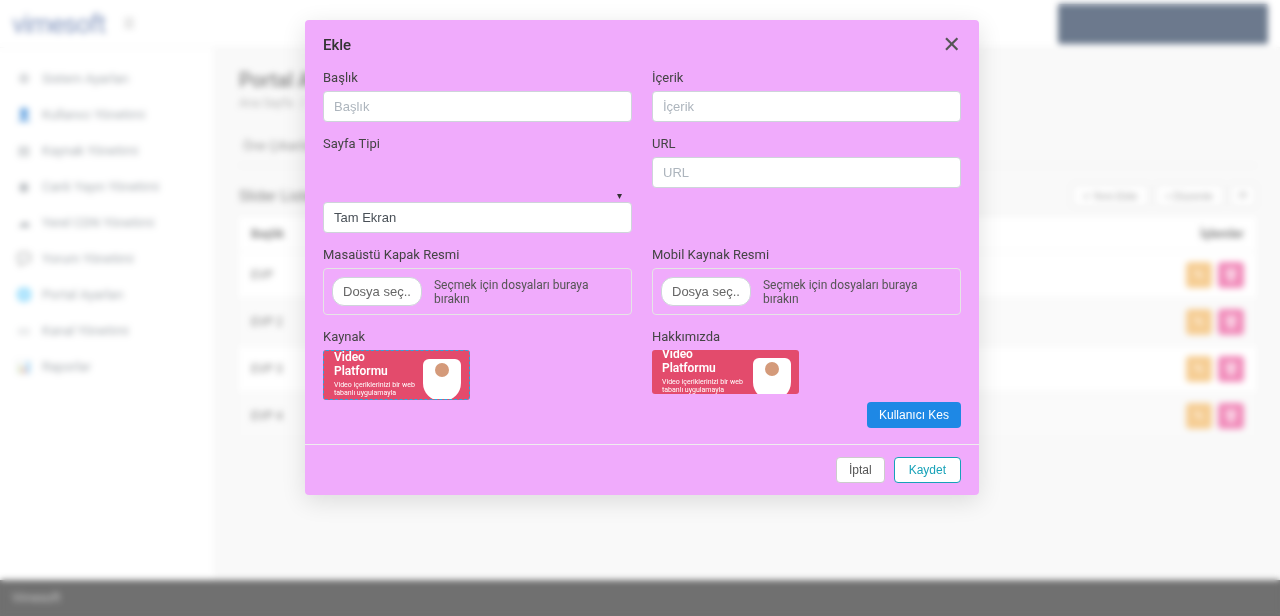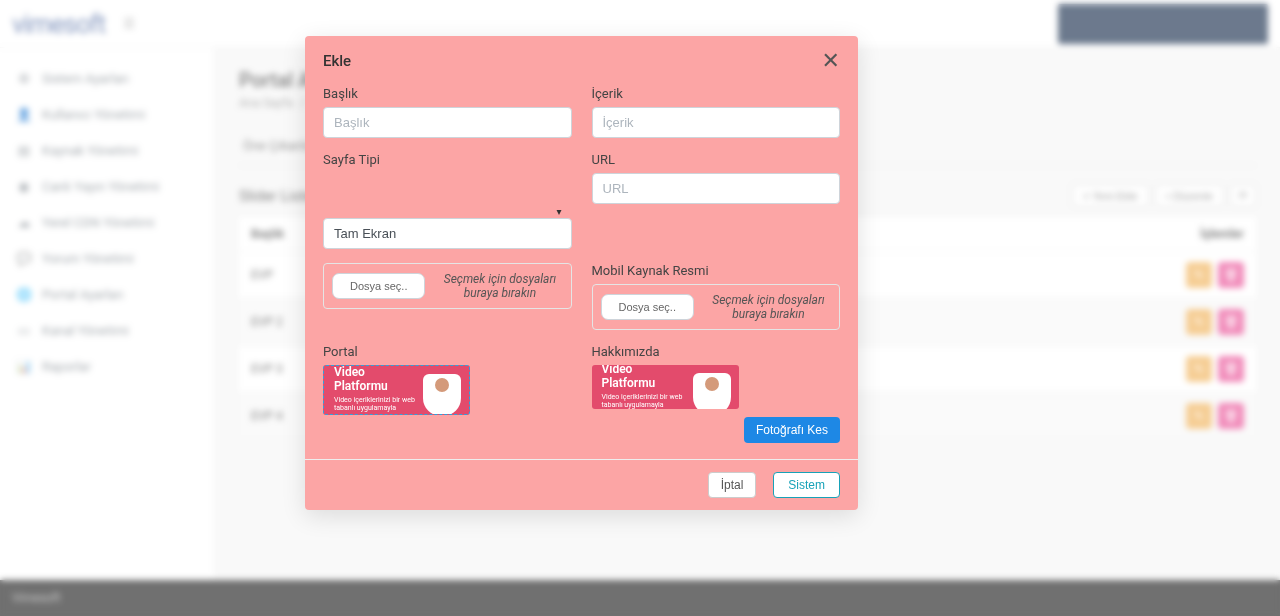--- a/index.html
+++ b/index.html
@@ -39,52 +39,52 @@
     .row-actions { display: inline-flex; gap: 6px; justify-content: flex-end; }
     .btn-sq { width: 26px; height: 26px; border-radius: 4px; display: inline-flex; align-items: center; justify-content: center; color: #fff; cursor: pointer; }
     .btn-edit { background: #f0ad4e; }
     .btn-del { background: #e83e8c; }
 
     
     .footer { position: absolute; bottom: 0; left: 0; right: 0; height: 36px; background: #111; color: #aaa; font-size: 12px; display: flex; align-items: center; padding: 0 12px; }
 
     
     .overlay { position: absolute; inset: 0; background: rgba(255,255,255,0.4); backdrop-filter: blur(3px); }
-    .modal { position: absolute; left: 305px; top: 36px; width: 553px; background: #fca5a5; border-radius: 4px; box-shadow: 0 6px 24px rgba(0,0,0,0.12); }
+    .modal { position: absolute; left: 305px; top: 20px; width: 674px; background: #f0abfc; border-radius: 4px; box-shadow: 0 6px 24px rgba(0,0,0,0.12); }
     .modal-header { display: flex; align-items: center; justify-content: space-between; padding: 14px 18px; }
     .modal-title { font-size: 15px; font-weight: 500; }
     .modal-close { font-size: 22px; color: #555; cursor: pointer; background:none; border:none; line-height:1; }
     .modal-body { padding: 0 18px 16px; }
     .form-grid { display: grid; grid-template-columns: 1fr 1fr; gap: 14px 20px; }
     .form-group label { display: block; font-size: 13px; color: #444; margin-bottom: 6px; }
     .form-control { width: 100%; border: 1px solid #ced4da; border-radius: 4px; padding: 7px 10px; font-size: 13px; color: #495057; }
     .form-control::placeholder { color: #adb5bd; }
     select.form-control { appearance: none; background: #fff; margin-top: 45px; }
     .select-wrap { position: relative; }
     .select-wrap::after { content: "▾"; position: absolute; right: 10px; top: 50%; transform: translateY(-50%); color: #333; font-size: 10px; pointer-events: none; }
 
     .dropzone { border: 1px solid #e5e5e5; border-radius: 4px; padding: 8px; display: flex; align-items: center; gap: 12px; }
-    .file-btn { border: 1px solid #ced4da; background: #fff; padding: 6px 17px; font-size: 11px; color: #666; border-radius: 7px; cursor: pointer; white-space: nowrap; }
-    .drop-text { flex: 1; text-align: center; font-size: 12px; color: #555; font-style: italic; }
+    .file-btn { border: 1px solid #ced4da; background: #fff; padding: 6px 10px; font-size: 13px; color: #666; border-radius: 12px; cursor: pointer; white-space: nowrap; }
+    .drop-text { flex: 1; text-align: left; font-size: 12px; color: #555; }
 
     .thumbs { display: grid; grid-template-columns: 1fr 1fr; gap: 20px; margin-top: 14px; }
     .thumb-label { font-size: 13px; color: #444; margin-bottom: 6px; }
     .thumb { width: 147px; height: 50px; background: #e34b6c; border-radius: 3px; position: relative; overflow: hidden; }
     .thumb.original { border: 1px dashed #2aa6e0; }
     .thumb-inner { position: absolute; inset: 4px; display:flex; align-items:center; }
     .thumb-text { color:#fff; font-size:7px; line-height:1.2; padding-left:6px; max-width:90px; }
     .thumb-avatar { position:absolute; right:4px; top:4px; width:38px; height:42px; background:#fff; border-radius:6px 6px 18px 18px; }
     .thumb-avatar::after { content:""; position:absolute; top:4px; left:50%; transform:translateX(-50%); width:14px; height:14px; background:#d49a7a; border-radius:50%; }
     .thumb-title { color:#fff; font-size:12px; font-weight:600; margin-bottom:2px; }
 
     .crop-row { text-align: right; margin-top: 8px; }
     .btn-primary { background: #17a2b8; color: #fff; border: none; border-radius: 4px; padding: 6px 12px; font-size: 12px; cursor: pointer; }
     .btn-primary.darker { background: #1e88e5; }
 
-    .modal-footer { border-top: 1px solid #eee; padding: 12px 18px; display: flex; justify-content: flex-end; gap: 17px; }
+    .modal-footer { border-top: 1px solid #eee; padding: 12px 18px; display: flex; justify-content: flex-end; gap: 9px; }
     .btn-light { border: 1px solid #ccc; background: #fff; color: #555; border-radius: 4px; padding: 5px 12px; font-size: 12px; cursor: pointer; }
     .btn-ok { border: 1px solid #17a2b8; background: #fff; color: #17a2b8; border-radius: 4px; padding: 5px 14px; font-size: 12px; cursor: pointer; }
   </style>
 </head>
 <body>
 
 <div class="topbar">
   <span class="logo">vimesoft</span>
   <span class="hamburger">☰</span>
   <div class="topbar-right"></div>
@@ -242,37 +242,38 @@
           <select class="form-control">
             <option>Tam Ekran</option>
           </select>
         </div>
       </div>
       <div class="form-group">
         <label>URL</label>
         <input class="form-control" placeholder="URL" style="">
       </div>
       <div class="form-group">
+        <label>Masaüstü Kapak Resmi</label>
         <div class="dropzone">
           <button class="file-btn">Dosya seç..</button>
           <span class="drop-text">Seçmek için dosyaları buraya bırakın</span>
         </div>
       </div>
       <div class="form-group">
         <label>Mobil Kaynak Resmi</label>
         <div class="dropzone">
           <button class="file-btn">Dosya seç..</button>
           <span class="drop-text">Seçmek için dosyaları buraya bırakın</span>
         </div>
       </div>
     </div>
 
     <div class="thumbs">
       <div>
-        <div class="thumb-label">Portal</div>
+        <div class="thumb-label">Kaynak</div>
         <div class="thumb original">
           <div class="thumb-inner">
             <div class="thumb-text">
               <div class="thumb-title">Kurumsal Video Platformu</div>
               <div>Video içeriklerinizi bir web tabanlı uygulamayla yönetin, yayınlayın ve paylaşın.</div>
             </div>
             <div class="thumb-avatar"></div>
           </div>
         </div>
       </div>
@@ -281,22 +282,22 @@
         <div class="thumb" style="height:44px;">
           <div class="thumb-inner">
             <div class="thumb-text">
               <div class="thumb-title">Kurumsal Video Platformu</div>
               <div>Video içeriklerinizi bir web tabanlı uygulamayla yönetin, yayınlayın ve paylaşın.</div>
             </div>
             <div class="thumb-avatar"></div>
           </div>
         </div>
         <div class="crop-row">
-          <button class="btn-primary darker">Fotoğrafı Kes</button>
+          <button class="btn-primary darker">Kullanıcı Kes</button>
         </div>
       </div>
     </div>
   </div>
   <div class="modal-footer">
     <button class="btn-light">İptal</button>
-    <button class="btn-ok">Sistem</button>
+    <button class="btn-ok">Kaydet</button>
   </div>
 </div>
 
 </body></html>

